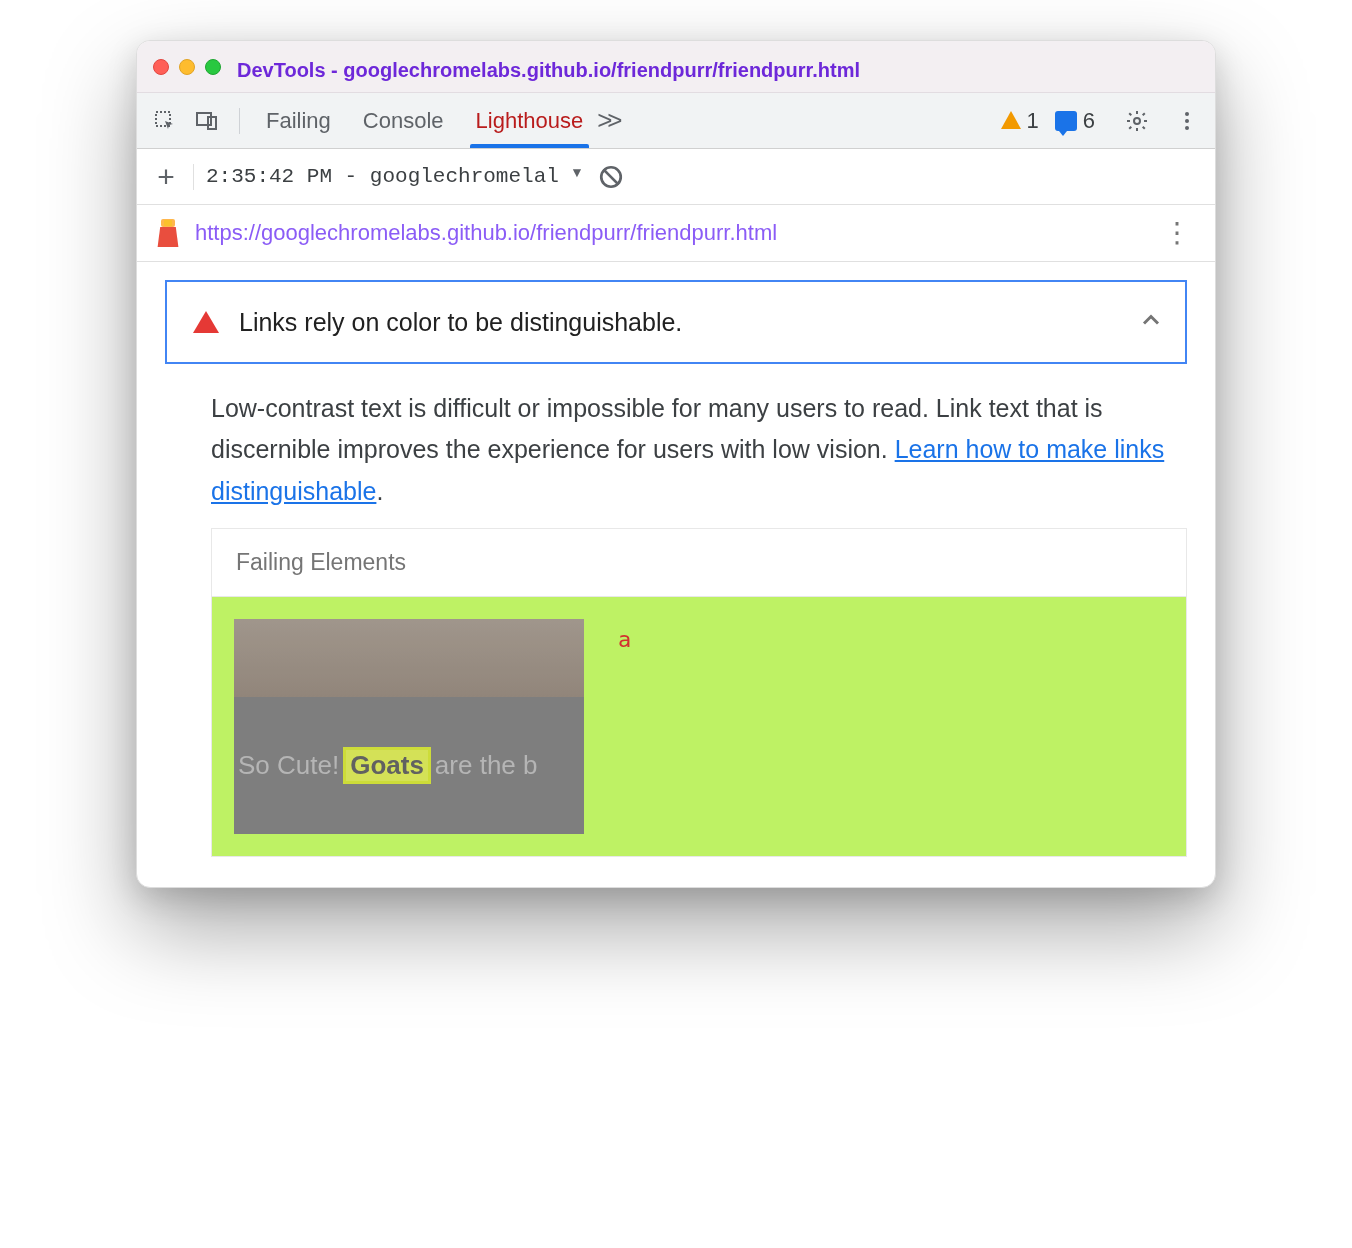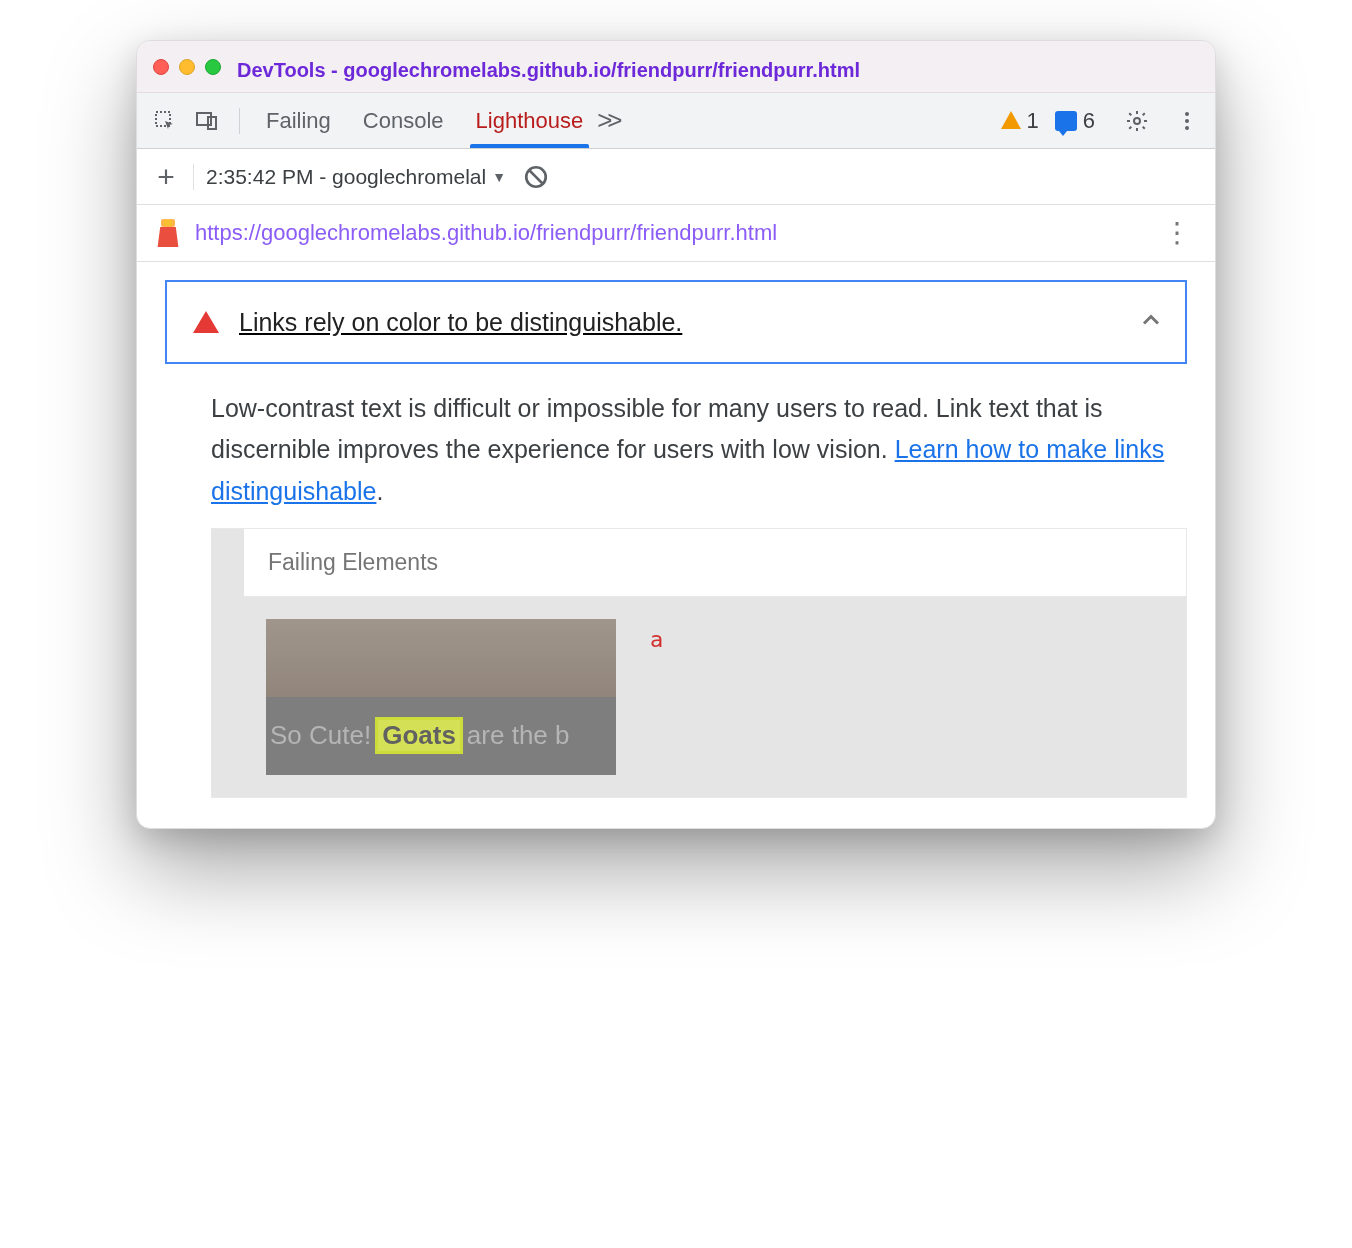--- a/index.html
+++ b/index.html
@@ -65,51 +65,50 @@
       display: flex;
       align-items: center;
       height: 56px;
       padding: 0 14px;
       border-bottom: 1px solid #e0e0e0;
       gap: 12px;
       background: #fff;
     }
     .plus { font-size: 30px; color: #5f6368; font-weight: 300; width: 30px; text-align:center; }
     .sub-div { width: 1px; height: 26px; background: #e0e0e0; }
-    .report-select { font-size: 21px; color: #3c4043; display: flex; align-items:center; gap: 6px;}
+    .report-select { font-size: 21px; color: #3c4043; display: flex; align-items:flex-start; gap: 14px; font-family: Liberation Mono, monospace;}
     .dropdown-arrow { font-size: 14px; color: #5f6368; }
     .clear-circle svg { width: 26px; height: 26px; }
     
     .url-row { display:flex; align-items:center; padding: 14px 18px; border-bottom: 1px solid #e0e0e0; gap: 14px; }
     .lh-icon { width: 26px; height: 28px; position: relative; }
     .lh-icon .base { width: 26px; height: 20px; background:#e94e3e; position:absolute; bottom:0; border-radius: 2px; clip-path: polygon(10% 100%, 90% 100%, 80% 0%, 20% 0%);}
     .lh-icon .top { width: 14px; height: 8px; background:#ffb74d; position:absolute; top:0; left:6px; border-radius: 2px;}
     .lh-icon .light { width: 8px; height: 6px; background:#fbc02d; position:absolute; top:1px; left:9px; border-radius: 1px;}
     .url-text { font-size: 22px; color: #8b5cf6; flex: 1; }
     .url-menu { font-size: 28px; color: #757575; padding: 0 6px; line-height: 1;}
     
     .content { padding: 18px 28px 30px 28px; position: relative;}
     .audit-header {
       border: 2px solid #4285f4;
       padding: 24px 20px;
       display: flex;
       align-items: center;
       gap: 20px;
-      text-decoration: underline;
     }
     .red-tri { width: 0; height:0; border-left: 13px solid transparent; border-right: 13px solid transparent; border-bottom: 22px solid #e53935; flex-shrink:0; margin-left: 6px;}
     .audit-title { font-size: 25px; color: #212121; flex: 1; }
     .chevron-up { color: #757575; }
     .chevron-up svg{width:28px;height:28px;}
     .audit-desc { font-size: 25px; color: #3c4043; line-height: 1.65; margin: 24px 0 16px 46px; }
     .audit-desc a { color: #1a73e8; text-decoration: underline; }
-    .failing-panel { margin-left: 46px; border: 1px solid #e8e8e8; background: #e5e5e5; padding-left: 32px; }
+    .failing-panel { margin-left: 46px; border: 1px solid #e8e8e8; background: #bef264; }
     .failing-header { background: #fff; padding: 20px 24px; font-size: 23px; color: #757575; border-bottom: 1px solid #e8e8e8;}
     .failing-body { display:flex; gap: 34px; padding: 22px; align-items:flex-start;}
-    .thumb { width: 350px; height: 156px; background: #7a7a7a; position: relative; overflow: hidden; display:flex; flex-direction:column;}
+    .thumb { width: 350px; height: 215px; background: #7a7a7a; position: relative; overflow: hidden; display:flex; flex-direction:column;}
     .thumb-top { height: 78px; background: linear-gradient(#bcb0a4,#ab9d90); filter: brightness(0.85);}
     .thumb-mid { flex:1; background:#7e7e7e; display:flex; align-items:center; font-size:26px; color:#b5b5b5; padding-left:4px; letter-spacing:0px; white-space:nowrap;}
     .highlighted { background:#d4e157; border: 3px solid #cddc39; color:#616161; padding: 0 4px; margin: 0 4px; font-weight:700;}
     .element-tag { font-family: ui-monospace, Menlo, monospace; color: #d32f2f; font-size: 22px; margin-top: 8px;}
   </style>
 </head>
 <body>
 
 <div class="window">
 

